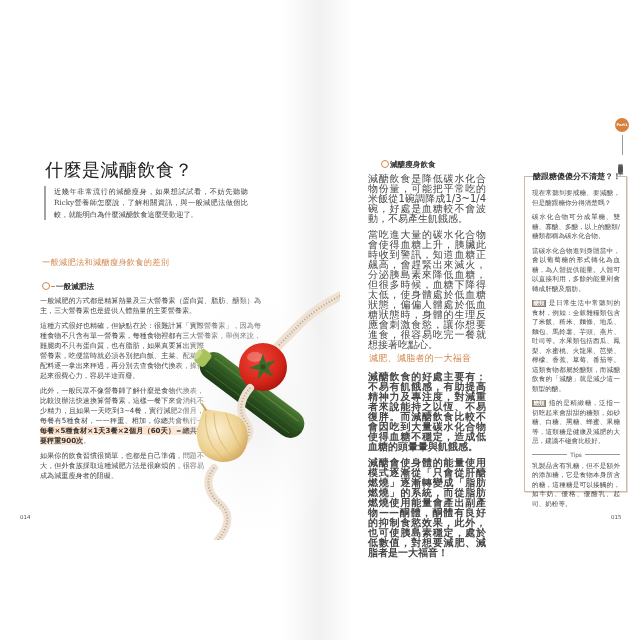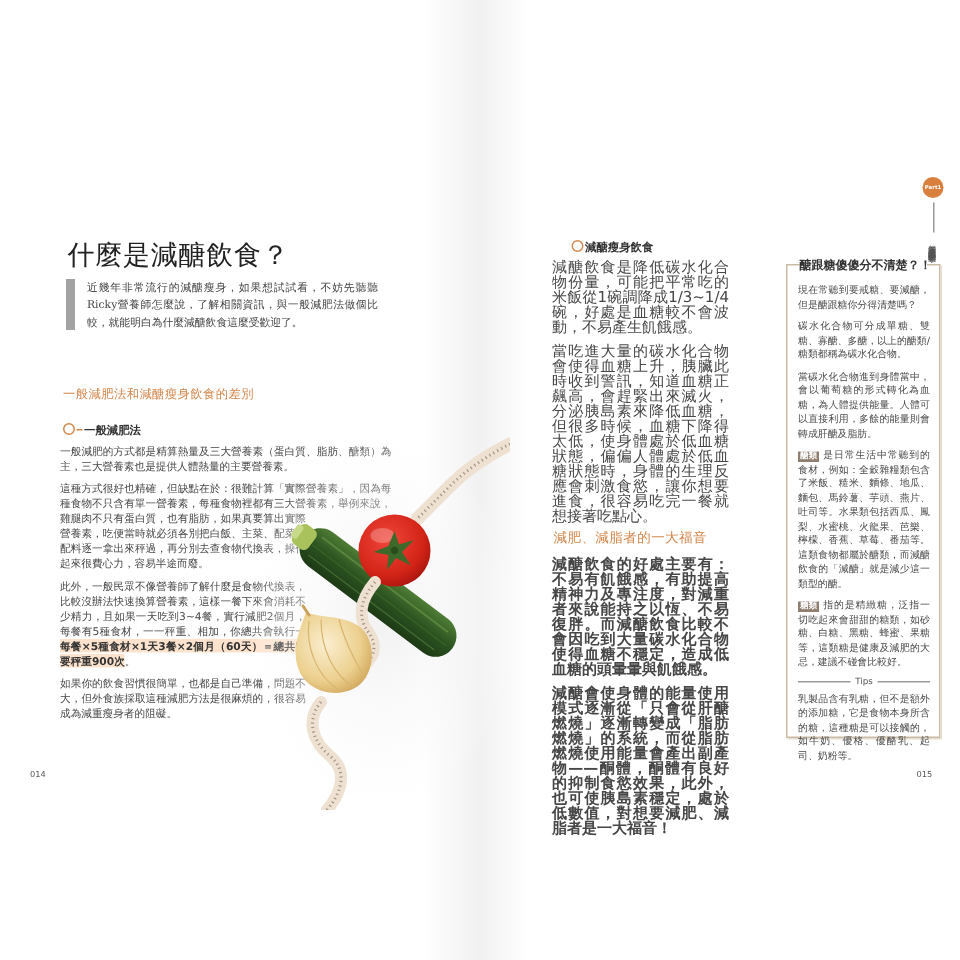--- a/index.html
+++ b/index.html
@@ -9,21 +9,21 @@
   }
   .page { position:absolute; top:0; height:640px; width:320px; }
   .page-left { left:0; background:linear-gradient(to right,#ffffff 0,#ffffff 88%,#f1f1f1 100%); }
   .page-right { left:320px; background:linear-gradient(to right,#f1f1f1 0,#ffffff 10%,#ffffff 100%); }
 
   .abs { position:absolute; }
 
   
   .title { left:45px; top:158px; font-size:18px; color:#222; letter-spacing:0.5px; white-space:nowrap; }
   .intro {
-    left:44px; top:186px; width:194px; border-left:6px solid #a3a3a3; padding-left:8px;
+    left:44px; top:186px; width:194px; border-left:2px solid #a3a3a3; padding-left:8px;
     font-family:"DejaVu Serif", serif; font-size:7.2px; line-height:11.4px; color:#444; text-align:justify;
   }
   .sec-heading { font-size:8.2px; color:#d3874c; white-space:nowrap; letter-spacing:0.3px; }
   .sub-heading { font-size:7.6px; color:#333; font-weight:bold; white-space:nowrap; font-family:"DejaVu Serif", serif; }
   .ring {
     display:inline-block; width:6px; height:6px; border:1px solid #d3874c; border-radius:50%;
     vertical-align:middle; margin-right:1px; position:relative; top:-1px;
   }
   .ring-line { display:inline-block; width:4px; height:1px; background:#d3874c; vertical-align:middle; margin-right:1px; position:relative; top:-1px;}
   .body-col { font-size:7.1px; line-height:10px; color:#474747; text-align:justify; }

